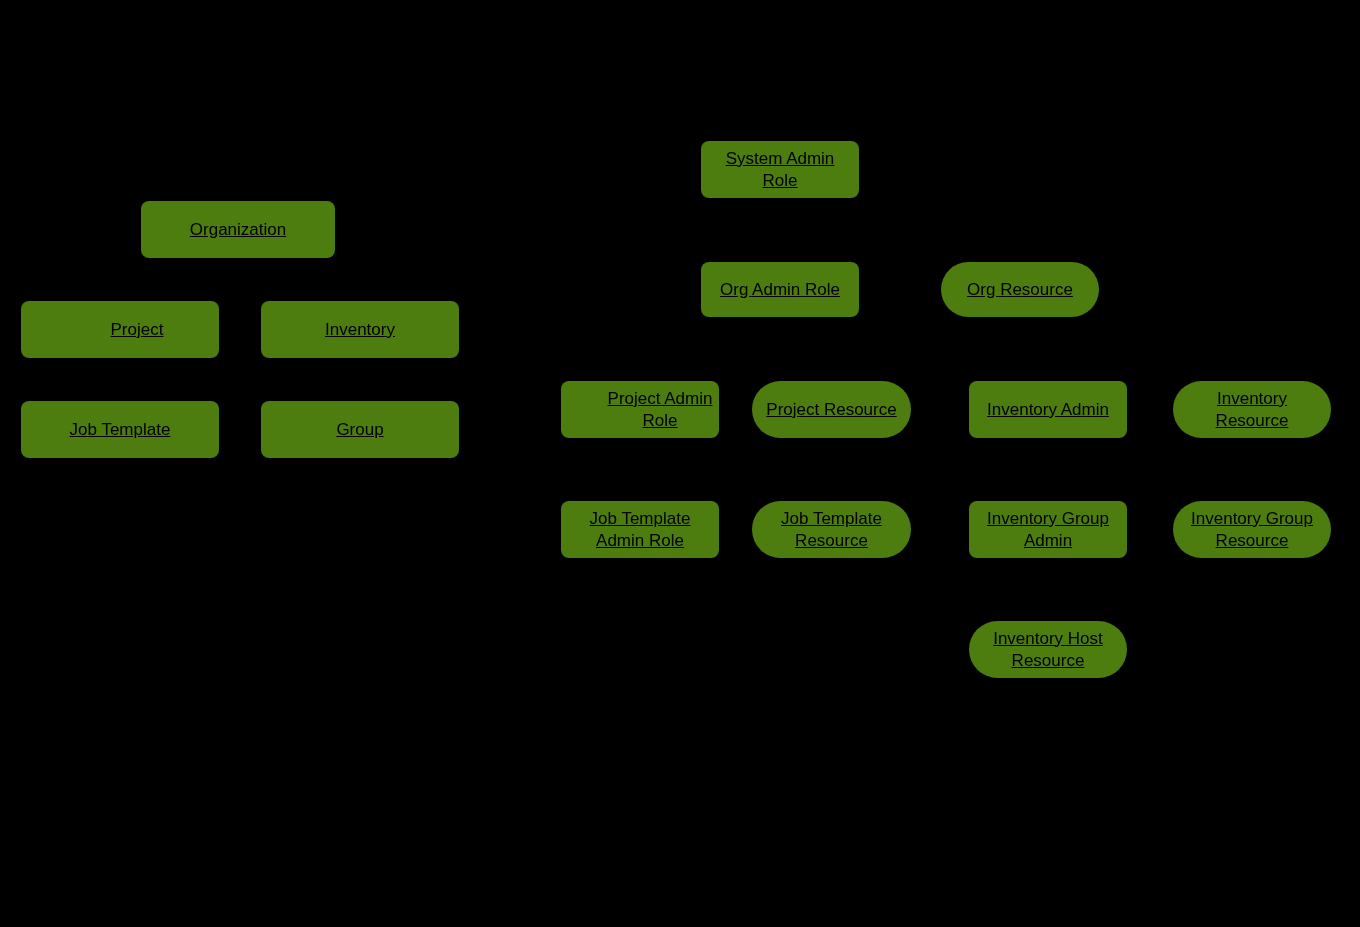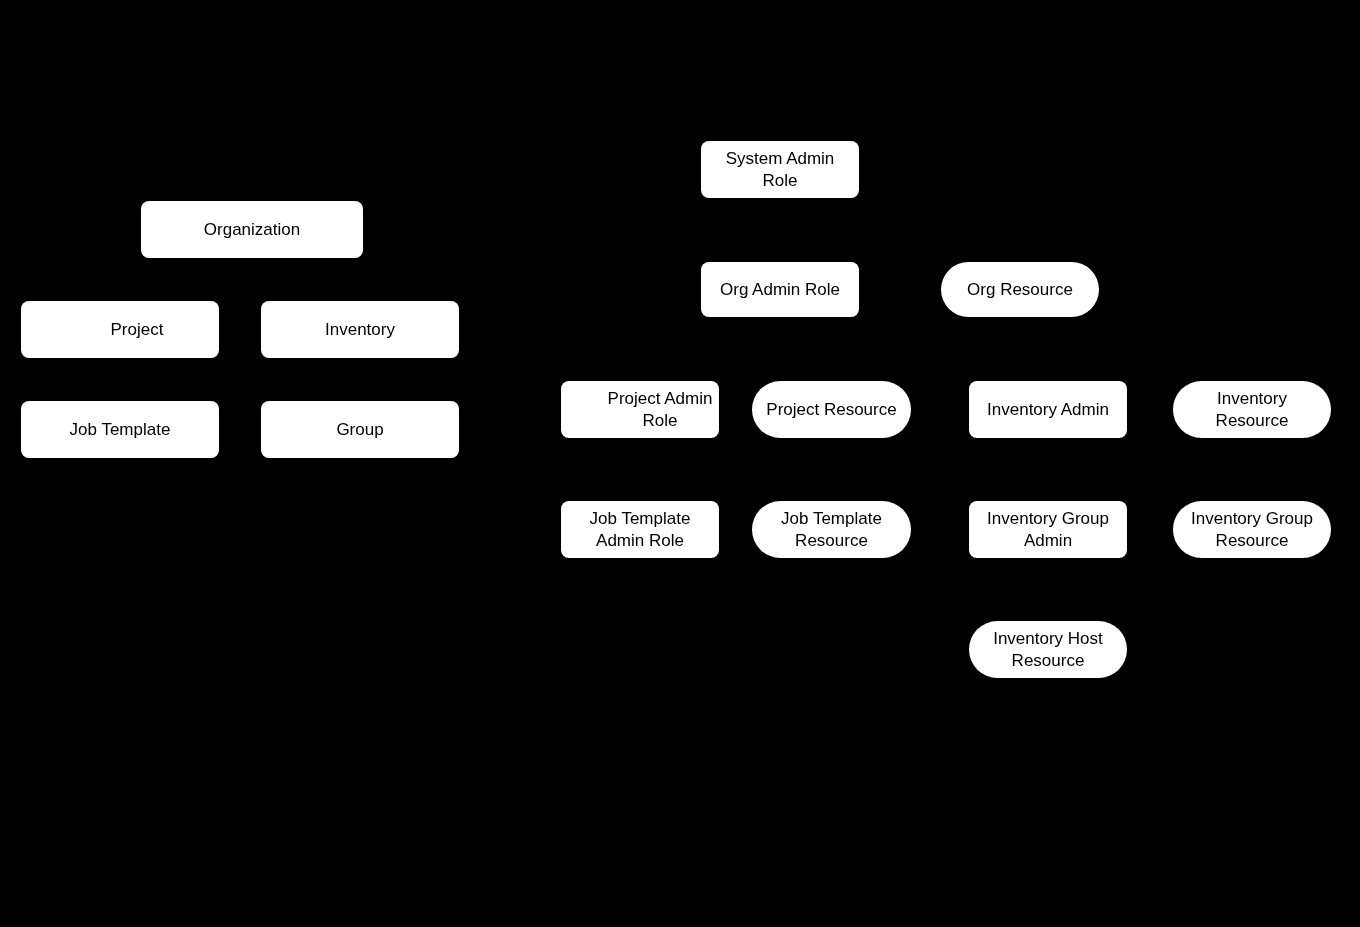--- a/index.html
+++ b/index.html
@@ -10,40 +10,41 @@
   .canvas {
     position: relative;
     width: 1360px;
     height: 927px;
     background: #000000;
     overflow: hidden;
     font-family: "Liberation Sans", sans-serif;
   }
   .node {
     position: absolute;
-    background: #ffffff;
+    background: #4d7c0f;
     color: #000000;
     display: flex;
     align-items: center;
     justify-content: center;
     text-align: center;
     font-size: 17px;
     line-height: 22px;
     white-space: pre-line;
     box-sizing: border-box;
+    text-decoration: underline;
   }
   .rect { border-radius: 8px; }
   .pill { border-radius: 29px; }
 </style>
 </head>
 <body>
 
 <div class="canvas">
 
-  <div class="node rect" style="left:141px; top:201px; width:222px; height:57px;">Organization</div>
+  <div class="node rect" style="left:141px; top:201px; width:194px; height:57px;">Organization</div>
   <div class="node rect" style="left:21px;  top:301px; width:198px; height:57px;padding-left:34px;">Project</div>
   <div class="node rect" style="left:261px; top:301px; width:198px; height:57px;">Inventory</div>
   <div class="node rect" style="left:21px;  top:401px; width:198px; height:57px;">Job Template</div>
   <div class="node rect" style="left:261px; top:401px; width:198px; height:57px;">Group</div>
 
   <div class="node rect" style="left:701px; top:141px; width:158px; height:57px;">System Admin
 Role</div>
 
   <div class="node pill" style="left:941px; top:262px; width:158px; height:55px;">Org Resource</div>
   <div class="node rect" style="left:701px; top:262px; width:158px; height:55px;">Org Admin Role</div>

